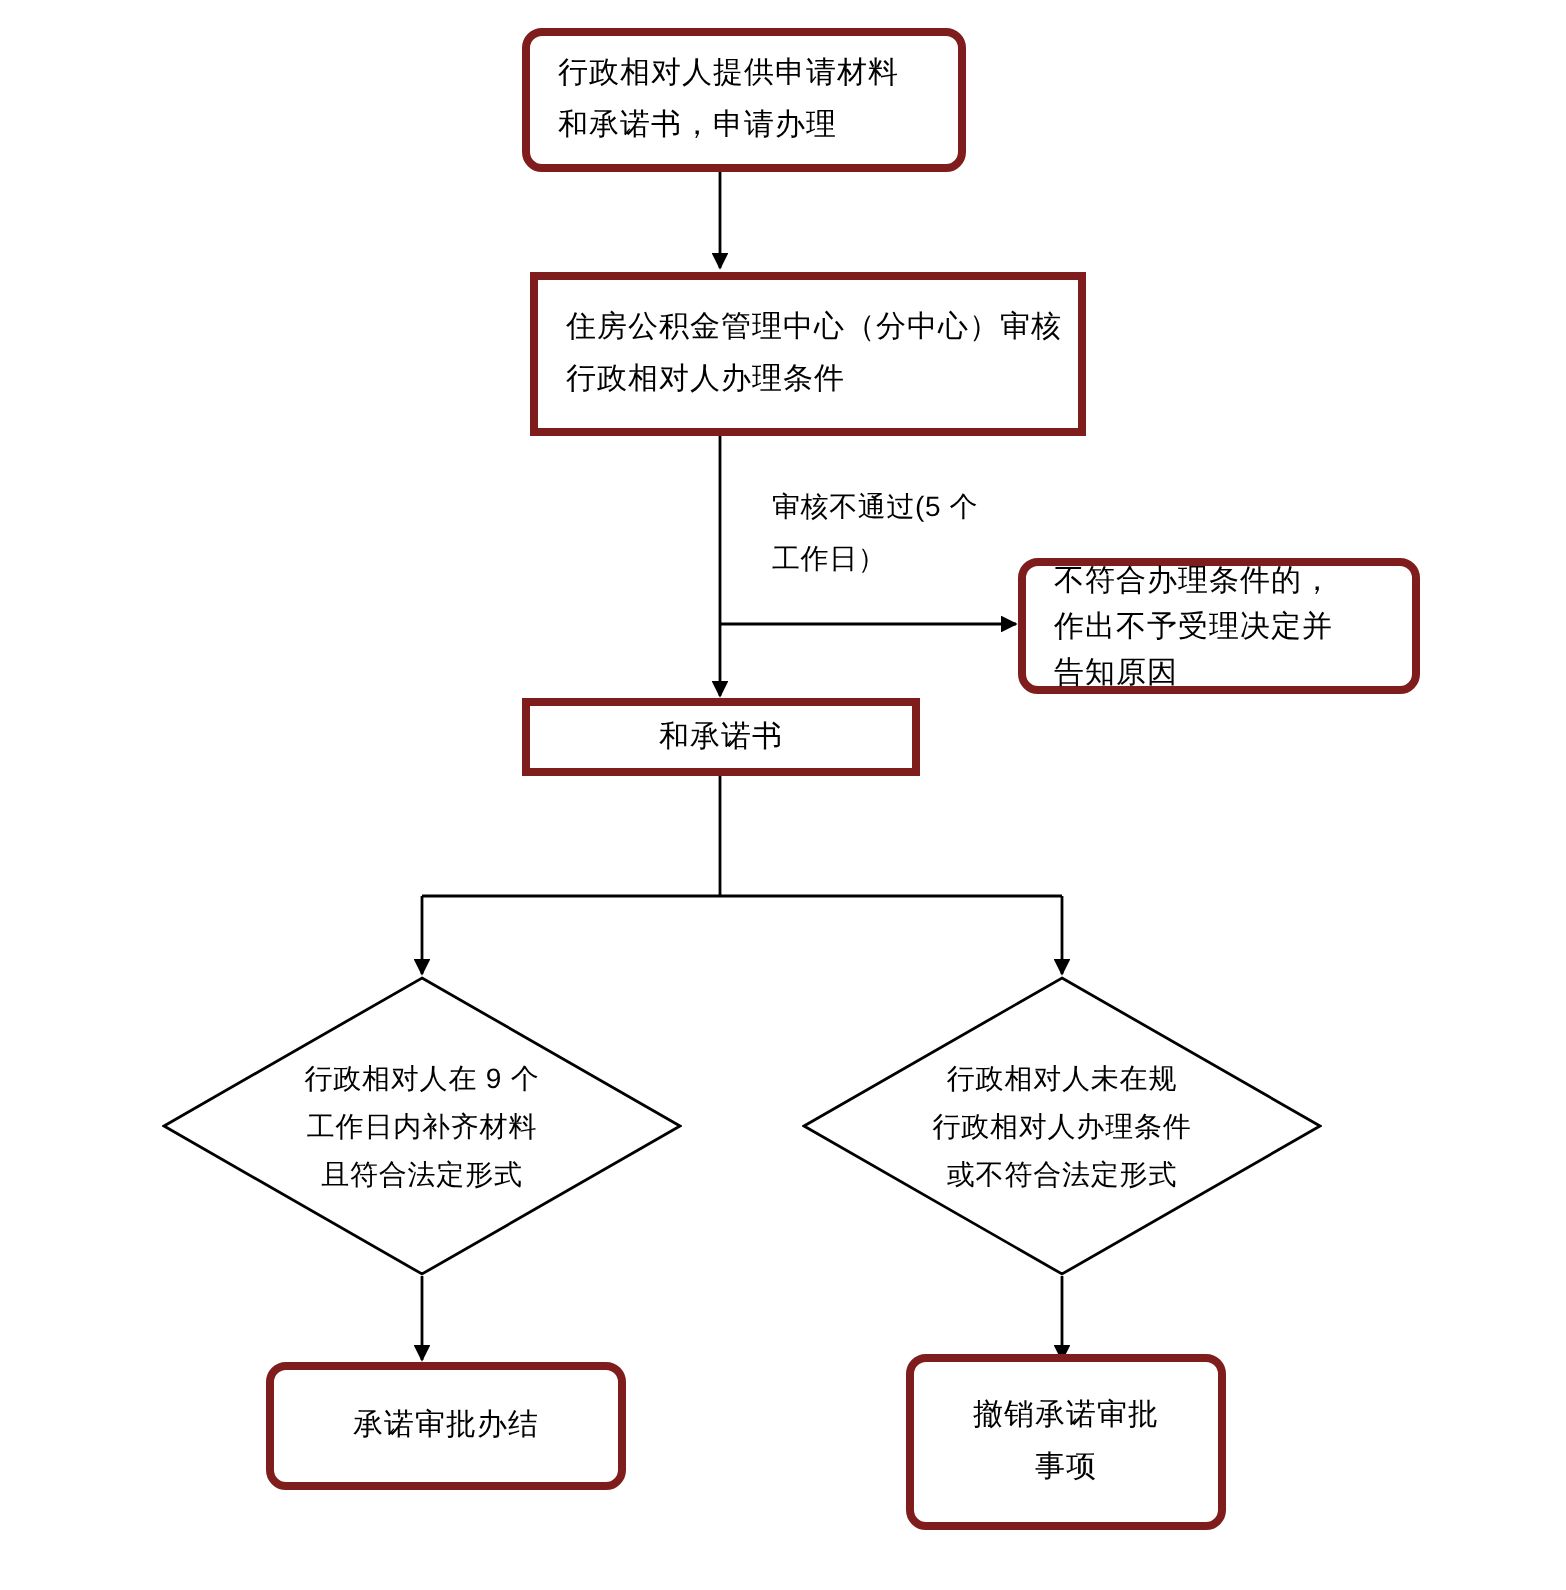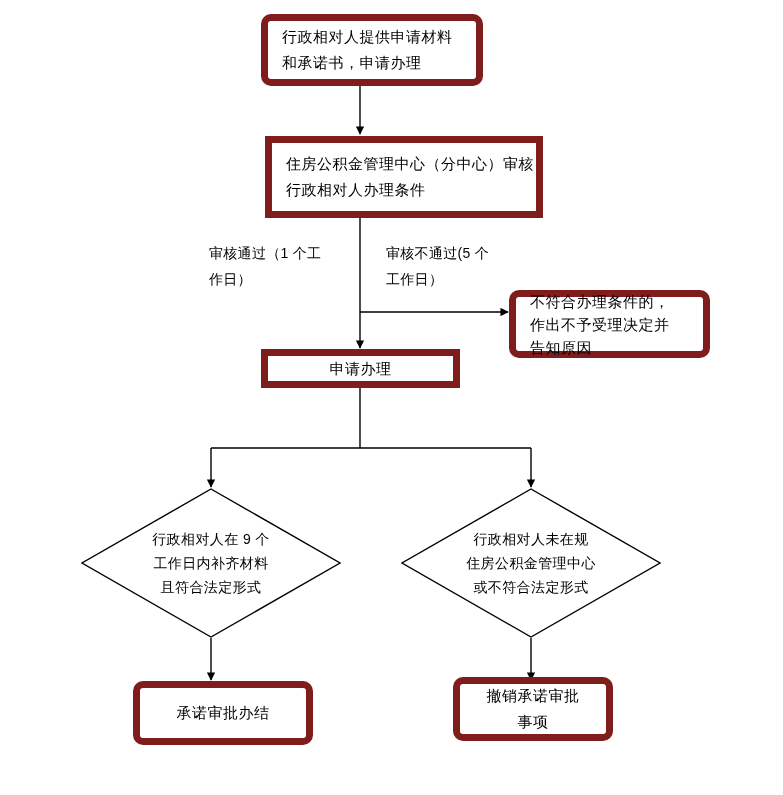--- a/index.html
+++ b/index.html
@@ -21,21 +21,21 @@
     position: absolute;
     left: 0;
     top: 0;
     width: 783px;
     height: 795px;
     pointer-events: none;
   }
   .node {
     position: absolute;
     box-sizing: border-box;
-    border: 7px solid #7f1d1d;
+    border: 4px solid #7f1d1d;
     background: #ffffff;
     display: flex;
     align-items: center;
     justify-content: center;
     text-align: center;
     color: #000000;
     font-size: 15px;
     line-height: 26px;
     letter-spacing: 0.5px;
     z-index: 2;
@@ -119,56 +119,54 @@
   <div class="node rounded align-left" style="left:261px; top:14px; width:222px; height:72px;">
     <span class="txt">行政相对人提供申请材料
 和承诺书，申请办理</span>
   </div>
 
   <div class="node align-left" style="left:221px; top:136px; width:278px; height:82px;margin-left:44px;">
     <span class="txt">住房公积金管理中心（分中心）审核
 行政相对人办理条件</span>
   </div>
 
-  <div class="node rounded align-left" style="left:509px; top:290px; width:201px; height:68px; line-height:23px;">
+  <div class="node rounded align-left" style="left:509px; top:279px; width:201px; height:68px; line-height:23px;">
     <span class="txt">不符合办理条件的，
 作出不予受理决定并
 告知原因</span>
   </div>
 
   <div class="node" style="left:261px; top:349px; width:199px; height:39px;">
-    <span class="txt">申请办理</span>
+    <span class="txt">和承诺书</span>
   </div>
 
   <div class="diamond-wrap" style="left:81px; top:488px; width:260px; height:150px;">
     <svg width="260" height="150" viewBox="0 0 260 150" xmlns="http://www.w3.org/2000/svg">
       <polygon points="130,1 259,75 130,149 1,75" fill="#ffffff" stroke="#000000" stroke-width="1.4"></polygon>
     </svg>
     <div class="diamond-label">行政相对人在 9 个
 工作日内补齐材料
 且符合法定形式</div>
   </div>
 
   <div class="diamond-wrap" style="left:401px; top:488px; width:260px; height:150px;">
     <svg width="260" height="150" viewBox="0 0 260 150" xmlns="http://www.w3.org/2000/svg">
       <polygon points="130,1 259,75 130,149 1,75" fill="#ffffff" stroke="#000000" stroke-width="1.4"></polygon>
     </svg>
     <div class="diamond-label">行政相对人未在规
-住房公积金管理中心
+行政相对人办理条件
 或不符合法定形式</div>
   </div>
 
   <div class="node rounded" style="left:133px; top:681px; width:180px; height:64px;">
     <span class="txt">承诺审批办结</span>
   </div>
 
-  <div class="node rounded" style="left:453px; top:677px; width:160px; height:64px;">
+  <div class="node rounded" style="left:453px; top:677px; width:160px; height:88px;">
     <span class="txt">撤销承诺审批
 事项</span>
   </div>
 
-  <div class="edge-label" style="left:209px; top:240px; width:150px;">审核通过（1 个工
-作日）</div>
 
   <div class="edge-label" style="left:386px; top:240px; width:150px;">审核不通过(5 个
 工作日）</div>
 
 </div>
 
 </body></html>

